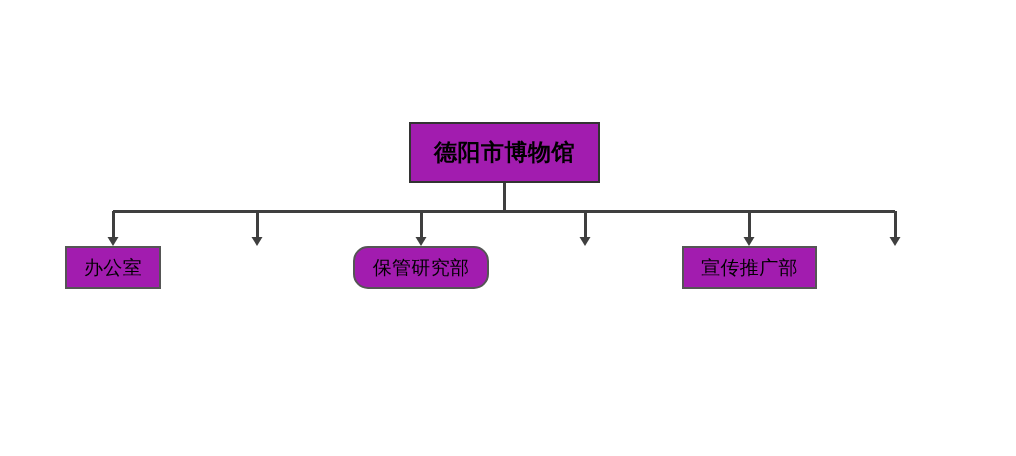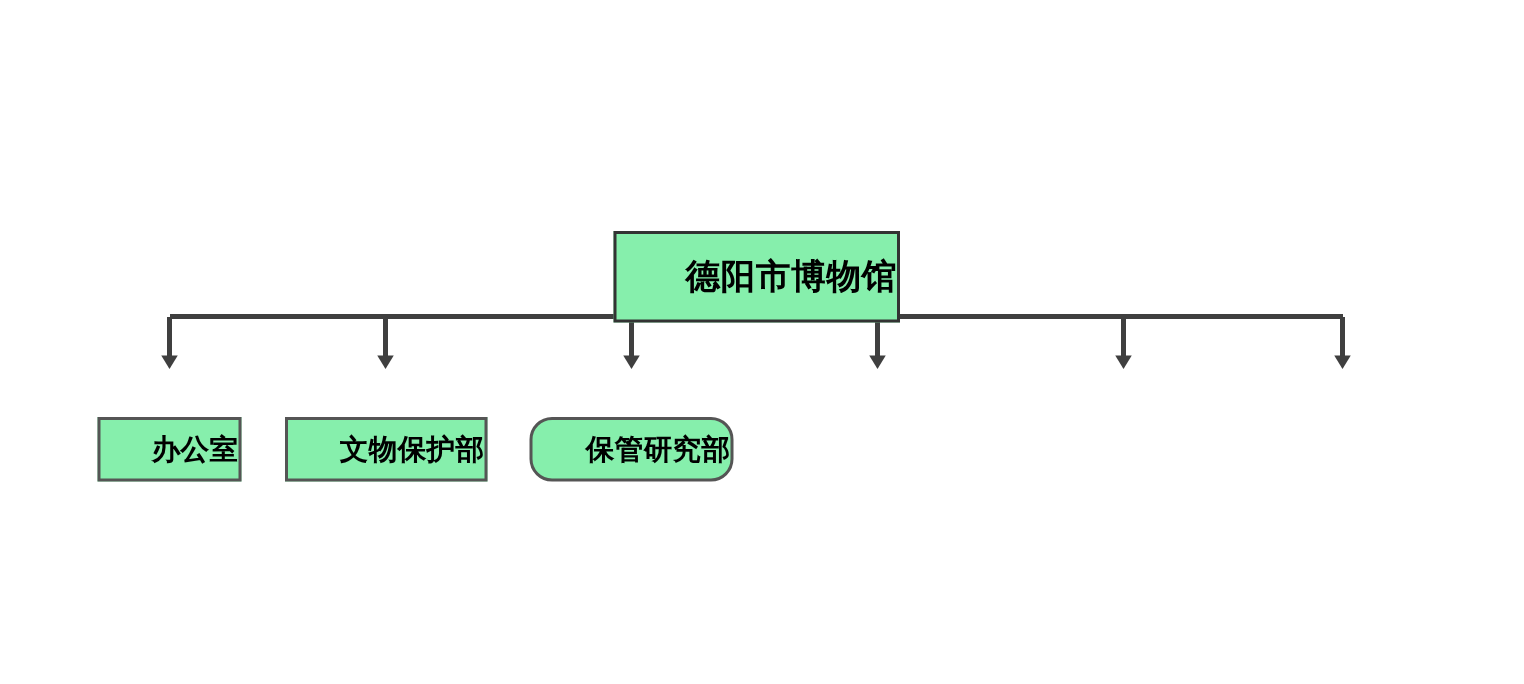--- a/index.html
+++ b/index.html
@@ -21,45 +21,44 @@
     position: absolute;
     left: 0;
     top: 0;
     width: 1016px;
     height: 456px;
     pointer-events: none;
   }
   .node {
     position: absolute;
     box-sizing: border-box;
-    background: #86efac;
+    background: #a21caf;
     display: flex;
     align-items: center;
-    justify-content: flex-end;
+    justify-content: center;
     text-align: center;
     color: #000000;
     white-space: nowrap;
-    margin-top: 32px;
   }
   .node-root {
     left: 409px;
     top: 122px;
     width: 191px;
     height: 61px;
     border: 2px solid #333333;
     font-size: 23px;
     font-weight: bold;
     letter-spacing: 0.5px;
   }
   .node-child {
     top: 246px;
     height: 43px;
     border: 2px solid #555555;
     font-size: 19px;
-    font-weight: bold;
+    font-weight: normal;
     letter-spacing: 0.3px;
   }
 </style>
 </head>
 <body>
 
 <div id="chart-canvas">
 
   <svg id="connector-layer" viewBox="0 0 1016 456" width="1016" height="456" aria-hidden="true">
       <line x1="504" y1="182" x2="504" y2="211" stroke="#3f3f3f" stroke-width="3" shape-rendering="crispEdges"></line>
@@ -78,20 +77,20 @@
       <polygon points="889.5,237 900.5,237 895,246" fill="#3f3f3f"></polygon>
     </svg>
 
   <div class="node node-root">
     <span>德阳市博物馆</span>
   </div>
 
   <div class="node node-child" id="child-0" style="left: 65px; width: 96px;">
     <span>办公室</span>
   </div>
-  <div class="node node-child" id="child-1" style="left: 190px; width: 135px;">
-    <span>文物保护部</span>
-  </div>
   <div class="node node-child" id="child-2" style="left: 353px; width: 136px; border-radius: 15px;">
     <span>保管研究部</span>
+  </div>
+  <div class="node node-child" id="child-4" style="left: 682px; width: 135px;">
+    <span>宣传推广部</span>
   </div>
 
 </div>
 
 </body></html>

